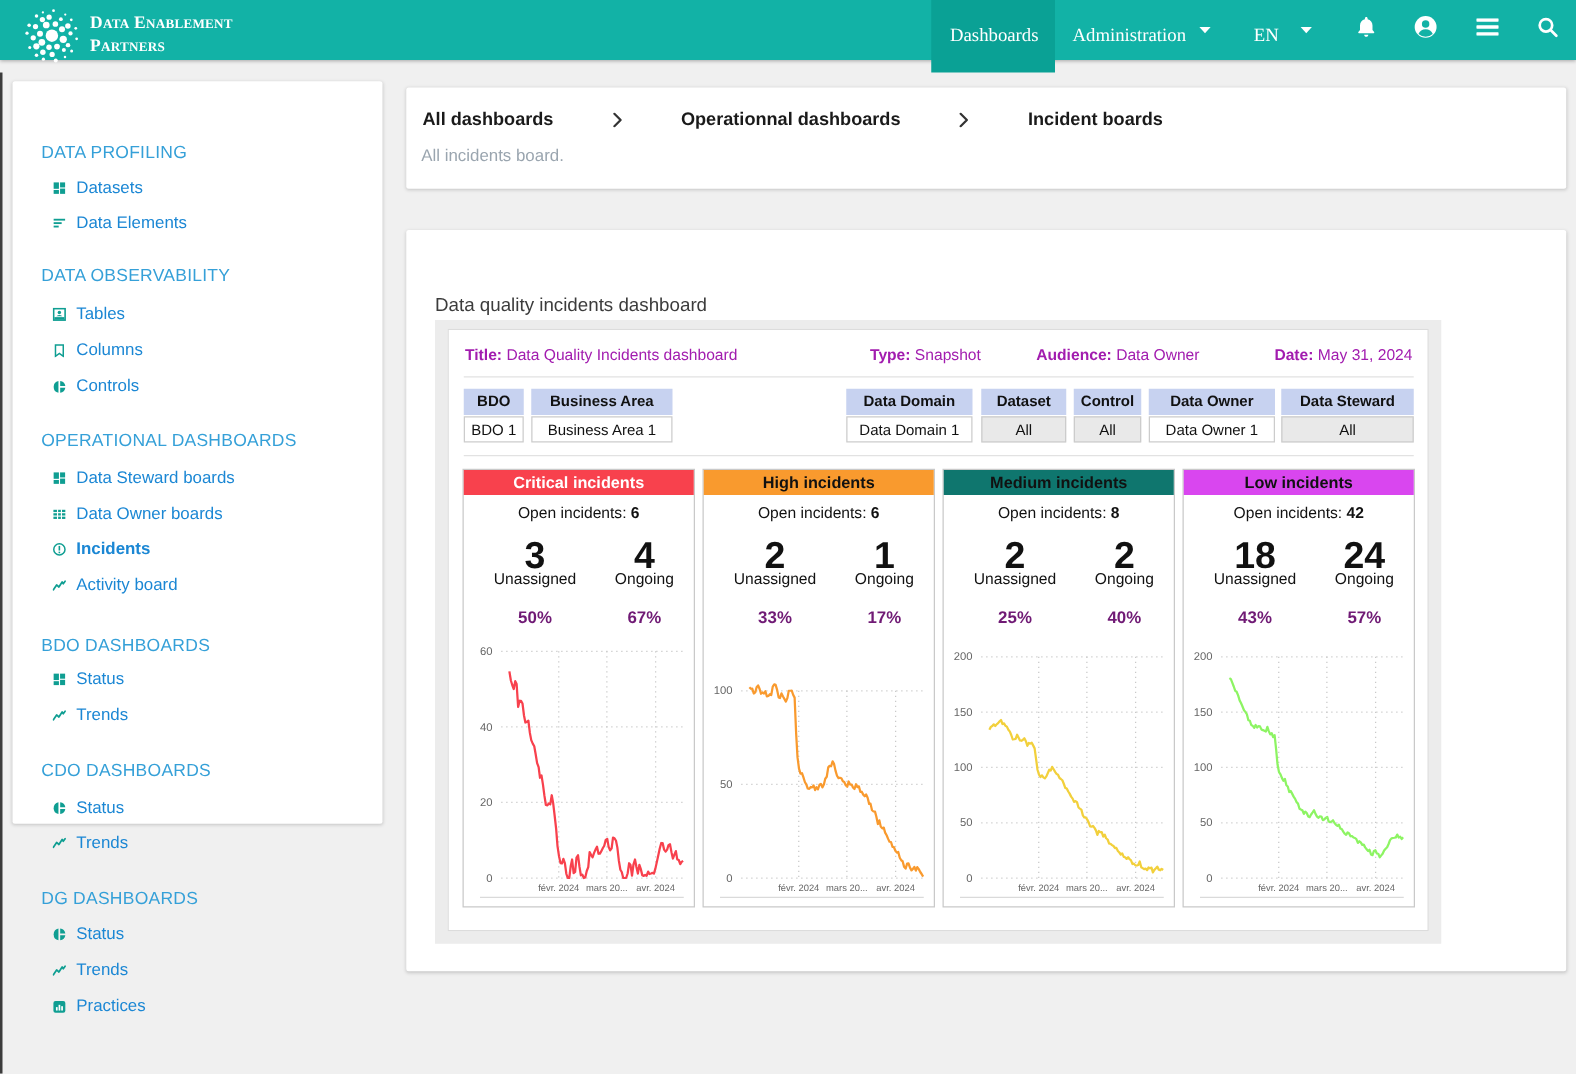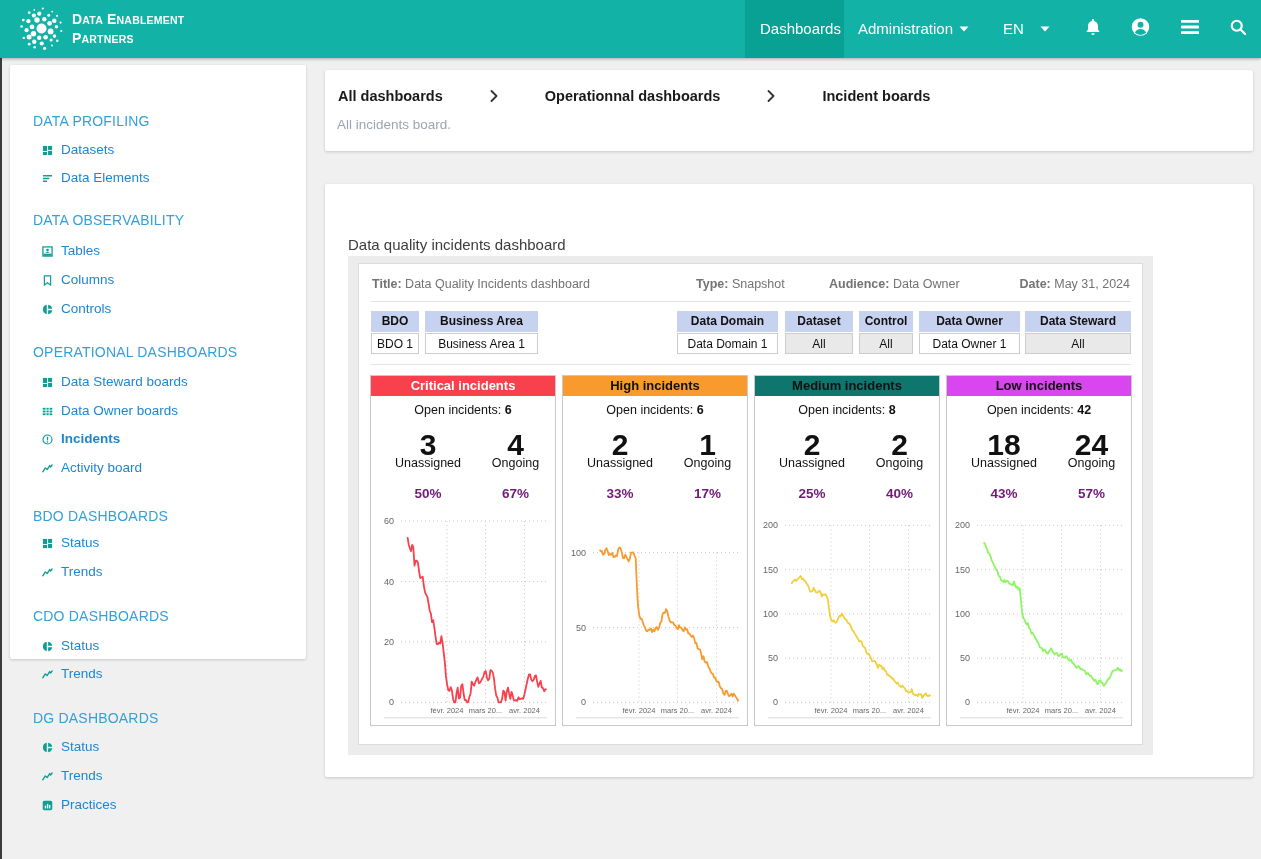--- a/index.html
+++ b/index.html
@@ -1,19 +1,19 @@
 <!DOCTYPE html>
 <html><head><meta charset="utf-8"><title>Data Enablement Partners</title>
 <style>
 * { margin:0; padding:0; box-sizing:border-box; }
 html,body { width:1261px; height:859px; background:#f0f0f0; font-family:"Liberation Sans",sans-serif; overflow:hidden; }
 #page { position:relative; width:1261px; height:859px; }
 
 
-.appbar { position:absolute; left:0; top:0; width:1261px; height:58px; background:#12b2a6; box-shadow:0 1px 3px rgba(0,0,0,.3); z-index:10; }
+.appbar { position:absolute; left:0; top:0; width:1261px; height:48px; background:#12b2a6; box-shadow:0 1px 3px rgba(0,0,0,.3); z-index:10;font-family:Liberation Serif, serif; }
 .activeTab { position:absolute; left:745px; top:0; width:99px; height:58px; background:#0aa195; }
 .navtxt { position:absolute; top:0; height:58px; line-height:58px; color:#fff; font-size:15px; }
 .hicon { position:absolute; top:50%; transform:translateY(-50%); }
 .brand { position:absolute; left:72px; top:10px; color:#fff; font-weight:bold; letter-spacing:.2px; }
 .brand .b1 { font-size:14px; }
 .brand .b2 { font-size:10.5px; }
 .brand div { line-height:18px; }
 
 
 .lstrip { position:absolute; left:0; top:58px; width:2px; height:801px; background:#3c3c3c; z-index:9; }
@@ -31,21 +31,21 @@
 .bcrow { position:absolute; left:13px; top:18px; display:flex; align-items:center; font-size:14.5px; font-weight:bold; color:#1a1a1a;gap:23px; }
 .bcrow .sep { margin:0 24px; }
 .bcsub { position:absolute; left:12px; top:117px; font-size:13.5px; color:#9aa5af; }
 
 
 .big { position:absolute; left:325px; top:184px; width:928px; height:593px; background:#fff; border-radius:2px; box-shadow:0 1px 3px rgba(0,0,0,.18); }
 .dlabel { position:absolute; left:348px; top:236px; font-size:15px; color:#3c3c3c; }
 .embed { position:absolute; left:348px; top:256px; width:805px; height:499px; background:#ececec; }
 .panel { position:absolute; left:358px; top:263px; width:785px; height:482px; background:#fff; border:1px solid #dcdcdc; }
 
-.trow { position:absolute; top:277px; font-size:12.5px; color:#737373; white-space:nowrap; }
+.trow { position:absolute; top:277px; font-size:12.5px; color:#a21caf; white-space:nowrap; }
 .hr { position:absolute; left:371px; width:760px; height:1px; background:#e2e2e2; }
 
 .fc { position:absolute; top:311px; }
 .fh { height:21px; line-height:21px; background:#c7d2f0; text-align:center; font-size:12px; font-weight:bold; color:#111; }
 .fv { margin-top:1px; height:21px; line-height:20px; background:#fff; border:1px solid #ccc; text-align:center; font-size:12px; color:#111; }
 .fv.gray { background:#e9e9e9; }
 
 .ic { position:absolute; top:375px; width:186px; height:351px; background:#fff; border:1px solid #c9c9c9; }
 .ih { position:absolute; left:0; top:0; width:184px; height:20px; line-height:20px; text-align:center; font-size:13px; font-weight:bold; }
 .io { position:absolute; left:0; top:27px; width:184px; text-align:center; font-size:12.5px; line-height:14px; color:#111; }

